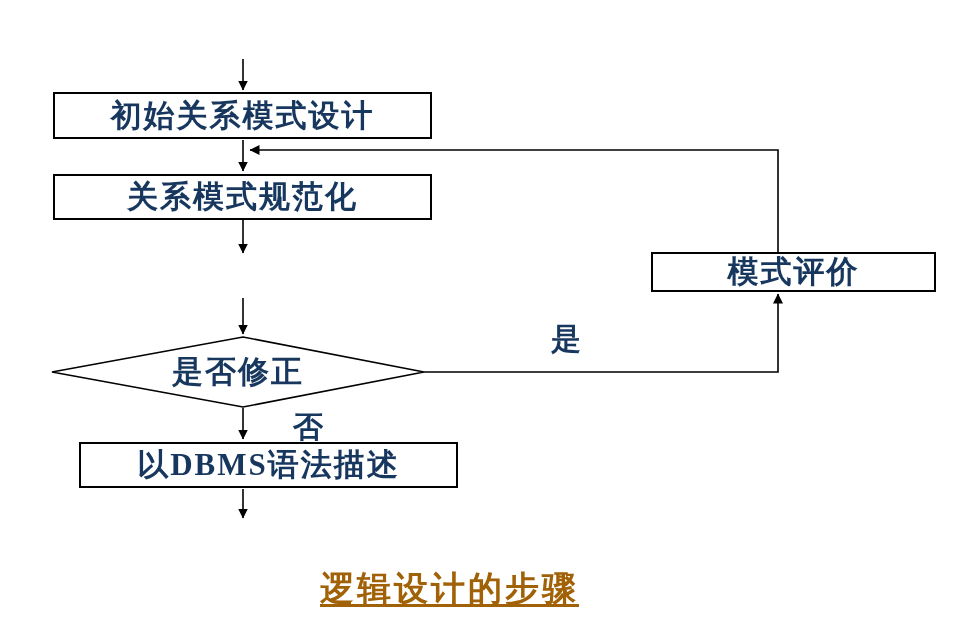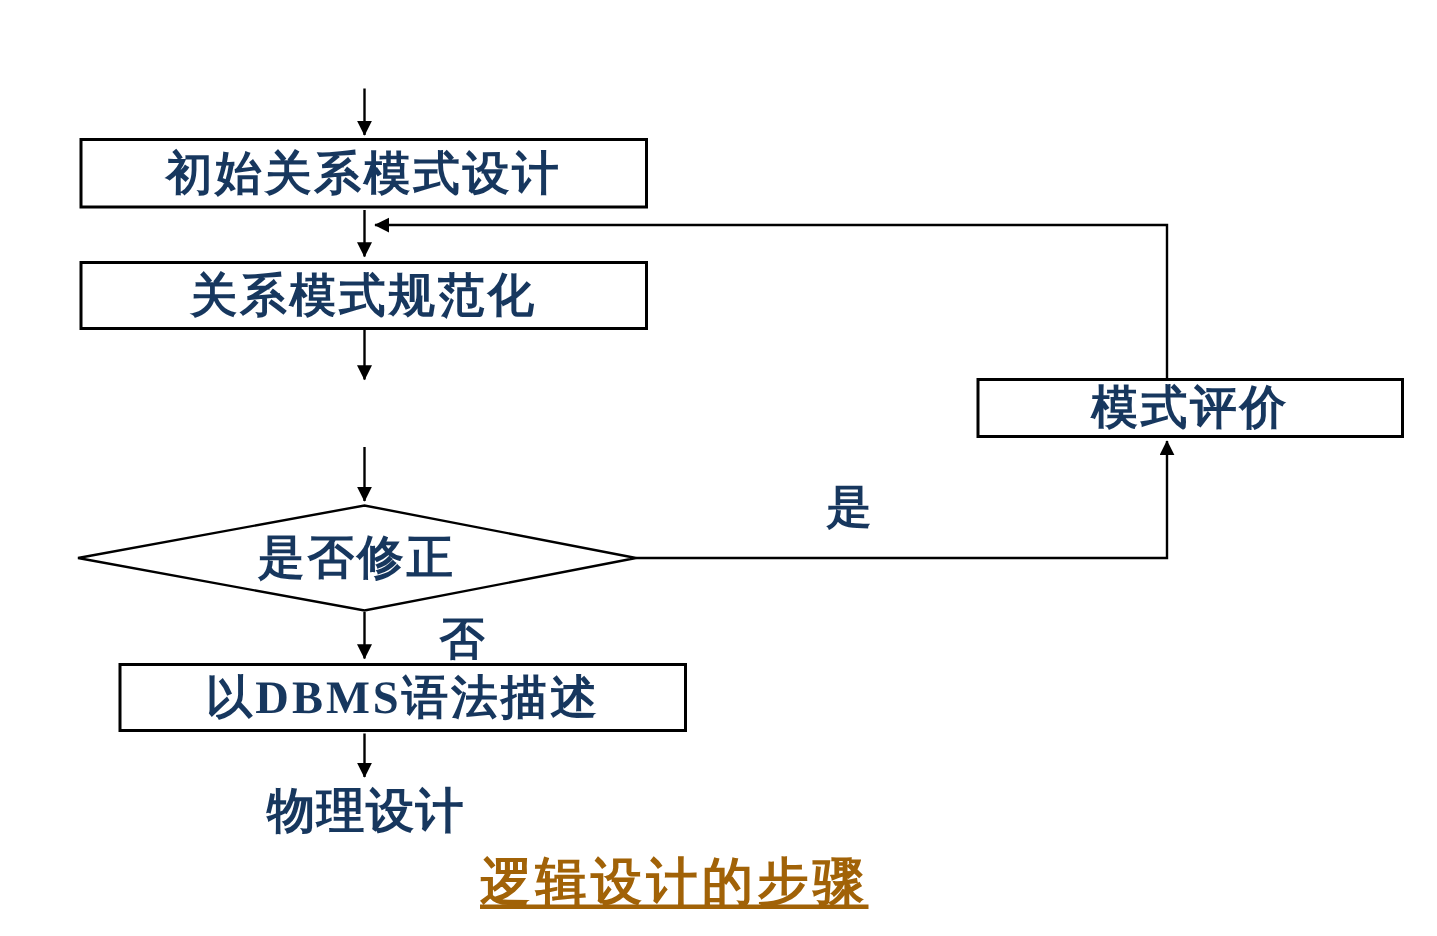--- a/index.html
+++ b/index.html
@@ -136,17 +136,16 @@
   </div>
 
   <div class="flow-box box-revise">
     <span>模式评价</span>
   </div>
 
   <div class="edge-label label-yes">是</div>
 
   <div class="edge-label label-no">否</div>
 
-  <div class="label-physical">物理设计</div>
 
   <div class="caption">逻辑设计的步骤</div>
 
 </div>
 
 </body></html>

